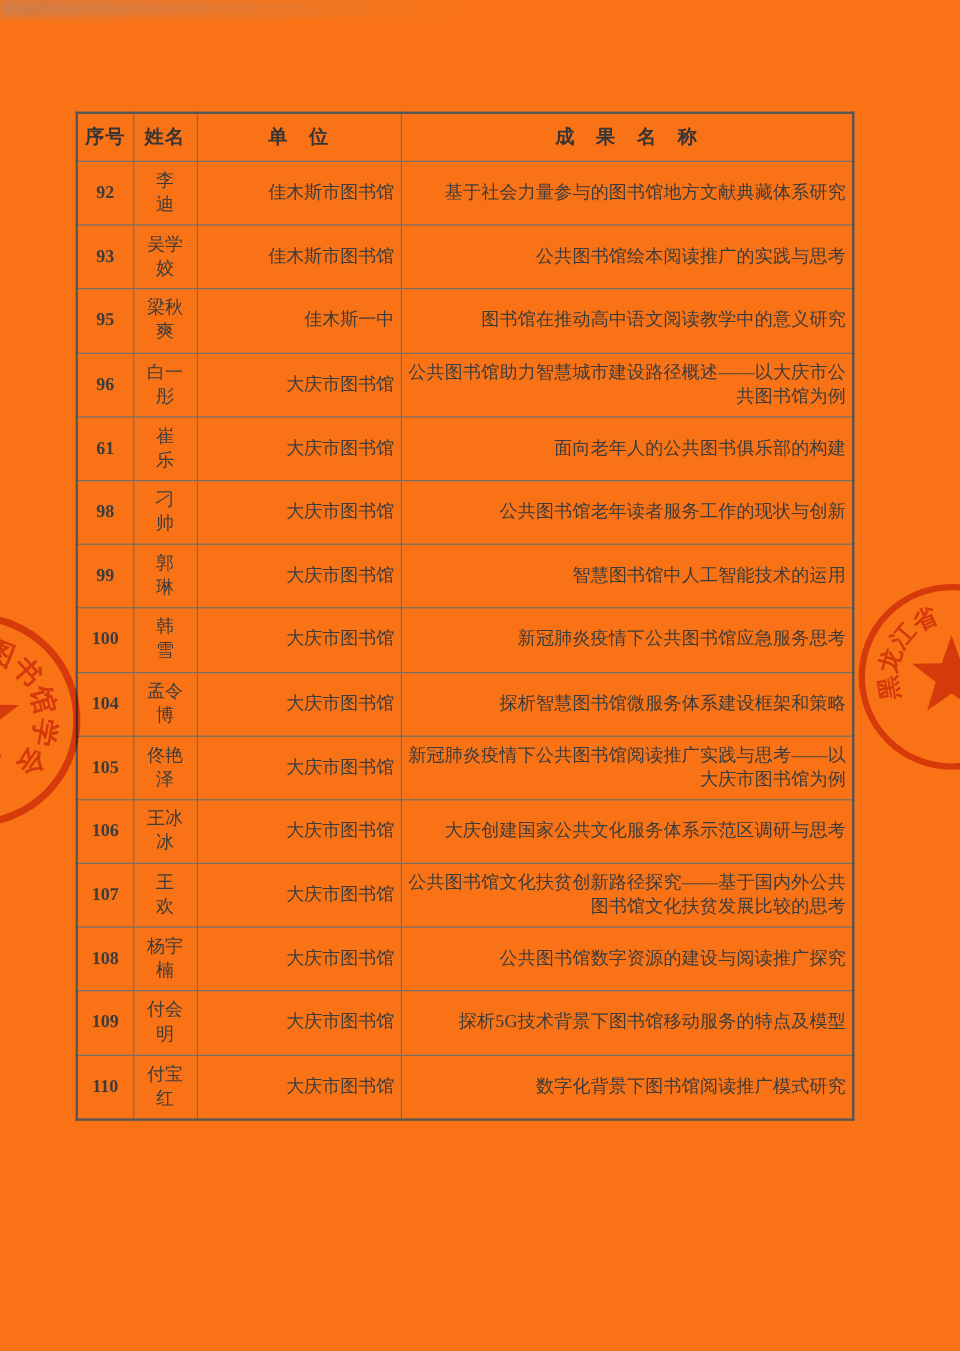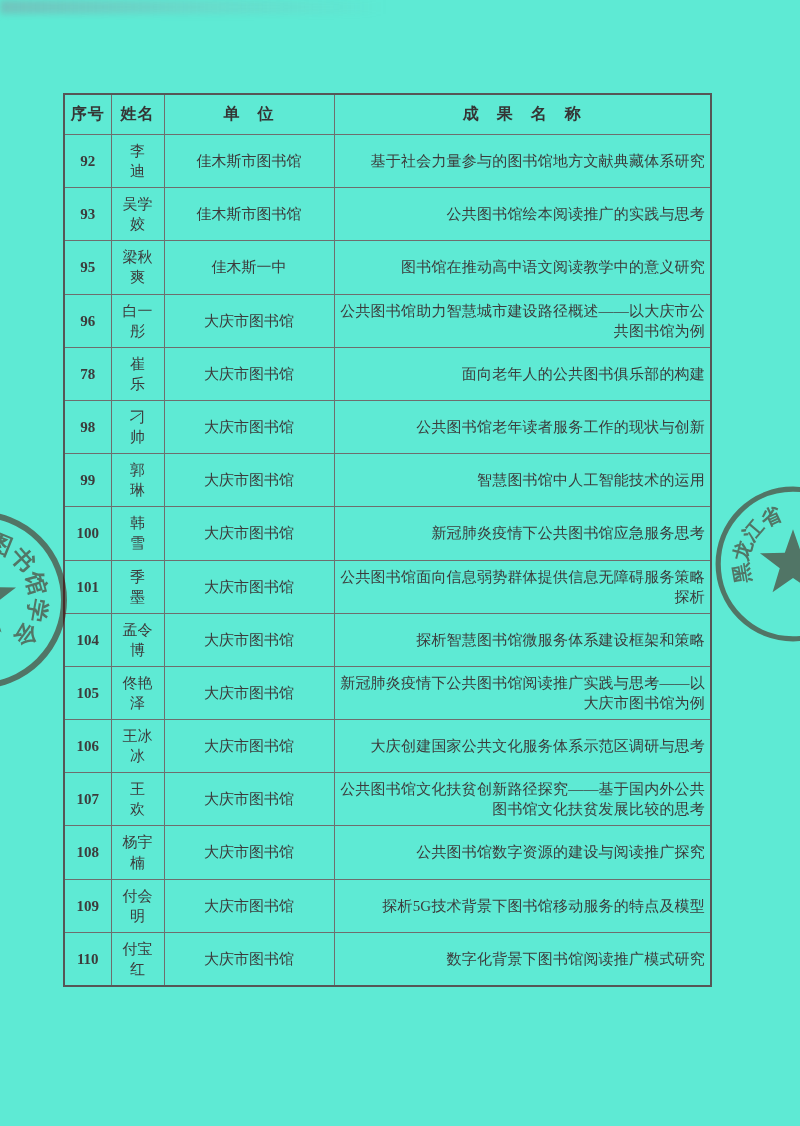--- a/index.html
+++ b/index.html
@@ -1,18 +1,18 @@
 <!DOCTYPE html>
 <html><head>
 <meta charset="utf-8">
 <style>
   html,body{margin:0;padding:0;background:#e8e8e8;}
   .page{
     position:relative;width:800px;height:1126px;margin:0 auto;
-    background:#5eead4;overflow:hidden;
+    background:#f97316;overflow:hidden;
     font-family:"Liberation Serif","DejaVu Serif",serif;color:#3a3a3a;
   }
   
   .scan-smudge{
     position:absolute;left:0;top:0;width:430px;height:14px;
     background:linear-gradient(90deg,rgba(140,140,155,.38),rgba(150,150,162,.18) 45%,rgba(150,150,162,0) 90%);
     filter:blur(3px);pointer-events:none;
   }
   table.results{
     position:absolute;left:63px;top:93px;width:647px;
@@ -20,21 +20,21 @@
     border:2px solid #565656;
   }
   .results th,.results td{border:1px solid #6e6e6e;vertical-align:middle;}
   .results th{
     font-size:16px;font-weight:bold;padding:9px 2px;text-align:center;
     letter-spacing:1px;color:#353535;
   }
   .results td{font-size:15px;line-height:1.34;padding:6px 5px;color:#3c3c3c;}
   .col-no{text-align:center;font-weight:bold;}
   .col-name{text-align:center;padding-left:2px;padding-right:2px;margin-left:21px;}
-  .col-unit{text-align:center;padding-left:7px;}
+  .col-unit{text-align:right;padding-left:7px;}
   .col-title{text-align:right;padding-left:8px;padding-right:6px;letter-spacing:.2px;}
   
   svg.seal{position:absolute;mix-blend-mode:multiply;opacity:.82;pointer-events:none;}
   .seal-left{left:-122px;top:500px;width:200px;height:200px;}
   .seal-right{left:706px;top:477px;width:174px;height:174px;}
 </style>
 </head>
 <body>
 
 <div class="page">
@@ -74,21 +74,21 @@
           <td class="col-unit">佳木斯一中</td>
           <td class="col-title">图书馆在推动高中语文阅读教学中的意义研究</td>
         </tr>
         <tr>
           <td class="col-no">96</td>
           <td class="col-name">白一彤</td>
           <td class="col-unit">大庆市图书馆</td>
           <td class="col-title">公共图书馆助力智慧城市建设路径概述——以大庆市公共图书馆为例</td>
         </tr>
         <tr>
-          <td class="col-no">78</td>
+          <td class="col-no">61</td>
           <td class="col-name">崔　乐</td>
           <td class="col-unit">大庆市图书馆</td>
           <td class="col-title">面向老年人的公共图书俱乐部的构建</td>
         </tr>
         <tr>
           <td class="col-no">98</td>
           <td class="col-name">刁　帅</td>
           <td class="col-unit">大庆市图书馆</td>
           <td class="col-title">公共图书馆老年读者服务工作的现状与创新</td>
         </tr>
@@ -96,26 +96,20 @@
           <td class="col-no">99</td>
           <td class="col-name">郭　琳</td>
           <td class="col-unit">大庆市图书馆</td>
           <td class="col-title">智慧图书馆中人工智能技术的运用</td>
         </tr>
         <tr>
           <td class="col-no">100</td>
           <td class="col-name">韩　雪</td>
           <td class="col-unit">大庆市图书馆</td>
           <td class="col-title">新冠肺炎疫情下公共图书馆应急服务思考</td>
-        </tr>
-        <tr>
-          <td class="col-no">101</td>
-          <td class="col-name">季　墨</td>
-          <td class="col-unit">大庆市图书馆</td>
-          <td class="col-title">公共图书馆面向信息弱势群体提供信息无障碍服务策略探析</td>
         </tr>
         <tr>
           <td class="col-no">104</td>
           <td class="col-name">孟令博</td>
           <td class="col-unit">大庆市图书馆</td>
           <td class="col-title">探析智慧图书馆微服务体系建设框架和策略</td>
         </tr>
         <tr>
           <td class="col-no">105</td>
           <td class="col-name">佟艳泽</td>

